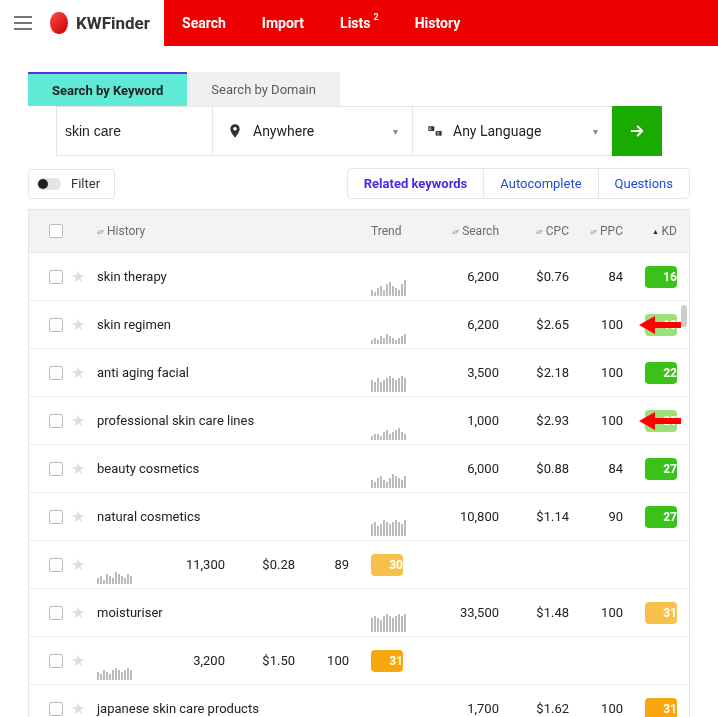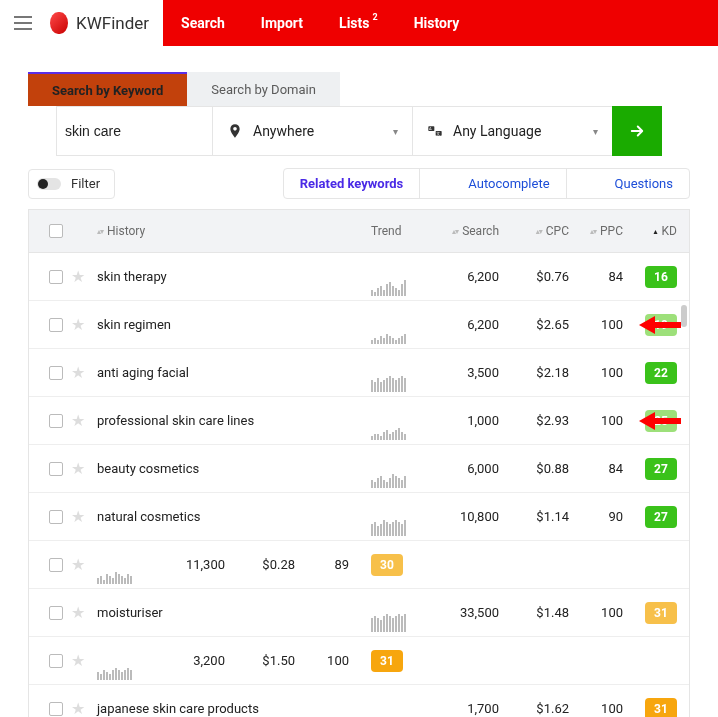--- a/index.html
+++ b/index.html
@@ -4,50 +4,50 @@
 <style>
 * { box-sizing: border-box; margin: 0; padding: 0; }
 body { font-family: -apple-system, BlinkMacSystemFont, "Segoe UI", Roboto, Arial, sans-serif; font-size: 13px; color: #333; background: #fff; width: 718px; height: 717px; overflow: hidden; position: relative; }
 
 
 .header { display: flex; align-items: center; height: 46px; background: #fff; }
 .hamburger { width: 46px; height: 46px; display: flex; align-items: center; justify-content: center; cursor: pointer; }
 .hamburger svg { width: 18px; height: 14px; }
 .logo-wrap { display: flex; align-items: center; padding: 0 14px 0 4px; height: 46px; }
 .logo-dot { width: 18px; height: 22px; border-radius: 50% / 55%; background: linear-gradient(135deg, #ff4a4a, #c80000); margin-right: 8px; }
-.logo-name { font-weight: 400; font-size: 17px; color: #333; }
+.logo-name { font-weight: 700; font-size: 17px; color: #333; }
 .nav { display: flex; align-items: center; height: 46px; background: #ef0000; flex: 1; }
 .nav-item { color: #fff; font-weight: 700; font-size: 14px; padding: 0 18px; height: 46px; display: flex; align-items: center; cursor: pointer; position: relative; }
 .nav-item.active { background: #ef0000; }
 .nav-sup { font-size: 9px; margin-left: 3px; position: relative; top: -6px; font-weight: 700; }
 
 
 .tabwrap { padding: 26px 28px 0 28px; }
 .tabs { display: flex; }
 .tab { height: 34px; display: flex; align-items: center; justify-content: center; padding: 0 24px; font-size: 13px; color: #666; cursor: pointer; border: none; background: #fff; }
-.tab.active { border-top: 2px solid #5b2ee6; font-weight: 700; color: #222; background: #c2410c; position: relative; }
+.tab.active { border-top: 2px solid #5b2ee6; font-weight: 700; color: #222; background: #5eead4; position: relative; }
 .tab.inactive { background: #eef0f2; color: #5a5a5a; }
 
 
 .search-row { display: flex; padding: 0 28px; height: 50px; margin-top: 0; }
 .search-input-wrap { flex: 1; border: 1px solid #e5e5e5; border-right: none; display: flex; align-items: center; padding: 0 8px; }
 .search-input { border: none; outline: none; font-size: 14px; width: 100%; color: #222; }
 .dropdown { border: 1px solid #e5e5e5; border-right: none; display: flex; align-items: center; padding: 0 14px; position: relative; min-width: 200px; cursor: pointer; }
 .dropdown .dicon { width: 16px; height: 16px; margin-right: 10px; display:flex; align-items:center; justify-content:center;}
 .dropdown .dlabel { font-size: 14px; color: #222; flex:1;}
 .dropdown .chev { font-size: 10px; color: #888; }
 .go-btn { width: 50px; background: #1aab00; display: flex; align-items: center; justify-content: center; cursor: pointer; }
 .go-btn svg { width: 18px; height: 18px; }
 
 
 .subrow { display: flex; align-items: center; padding: 12px 28px 10px 28px; }
 .filter-btn { display: flex; align-items: center; border: 1px solid #e5e5e5; border-radius: 4px; height: 30px; padding: 0 14px 0 8px; cursor: pointer; background:#fff;}
 .toggle { width: 24px; height: 12px; border-radius: 8px; background: #e4e4e4; position: relative; margin-right: 10px; }
 .toggle::after { content: ""; position: absolute; left: 1px; top: 1px; width: 10px; height: 10px; border-radius: 50%; background: #222; }
-.subtabs { margin-left: auto; display: flex; border: 1px solid #e5e5e5; border-radius: 4px; overflow: hidden; gap: 32px; }
+.subtabs { margin-left: auto; display: flex; border: 1px solid #e5e5e5; border-radius: 4px; overflow: hidden; }
 .subtab { padding: 7px 16px; font-size: 13px; cursor: pointer; border-right: 1px solid #e5e5e5; color:#1d4ed8;}
 .subtab:last-child { border-right: none; }
 .subtab.active { color: #4a2ae6; font-weight: 700; }
 
 
 .table-wrap { padding: 0 28px; }
 .thead { display: flex; align-items: center; height: 44px; background: #f2f3f5; border: 1px solid #e5e5e5; padding: 0 12px; font-size: 12px; color: #6b6b6b; }
 .col-chk { width: 30px; display:flex; align-items:center; justify-content:center;}
 .col-star { width: 26px; }
 .col-kw { flex: 1; display:flex; align-items:center;}
@@ -59,21 +59,21 @@
 .sort-ic { font-size: 8px; margin-right: 4px; color:#bbb; letter-spacing:-1px;}
 .sort-ic.up { color:#222; }
 
 .tbody { border-left:1px solid #e5e5e5; border-right:1px solid #e5e5e5; position:relative;}
 .row { display: flex; align-items: center; height: 48px; border-bottom: 1px solid #eee; padding: 0 12px; font-size: 13px; position:relative;}
 .row .col-kw { color: #222; }
 .chkbox { width: 14px; height: 14px; border: 1.5px solid #bbb; border-radius: 2px; background:#fff; cursor:pointer;}
 .star { color: #ddd; font-size: 16px; cursor:pointer;}
 .trend-spark { display: flex; align-items: flex-end; gap: 1px; height: 18px; position:relative; top:10px;}
 .trend-spark span { width: 2px; background: #bbb; display: block; }
-.kd-badge { display: inline-block; min-width: 32px; height: 22px; line-height: 22px; border-radius: 4px; text-align: center; color: #fff; font-weight: 700; font-size: 12px; }
+.kd-badge { display: inline-block; min-width: 32px; height: 22px; line-height: 22px; border-radius: 4px; color: #fff; font-weight: 700; font-size: 12px; }
 
 .scroll-thumb { position:absolute; right:2px; top:52px; width:6px; height:22px; background:#ccc; border-radius:3px;}
 
 
 .arrow-annot { position: absolute; display:flex; align-items:center;}
 .arrow-annot svg { width: 42px; height: 22px; }
 
 .numcol { color:#222; }
 </style>
 </head>

